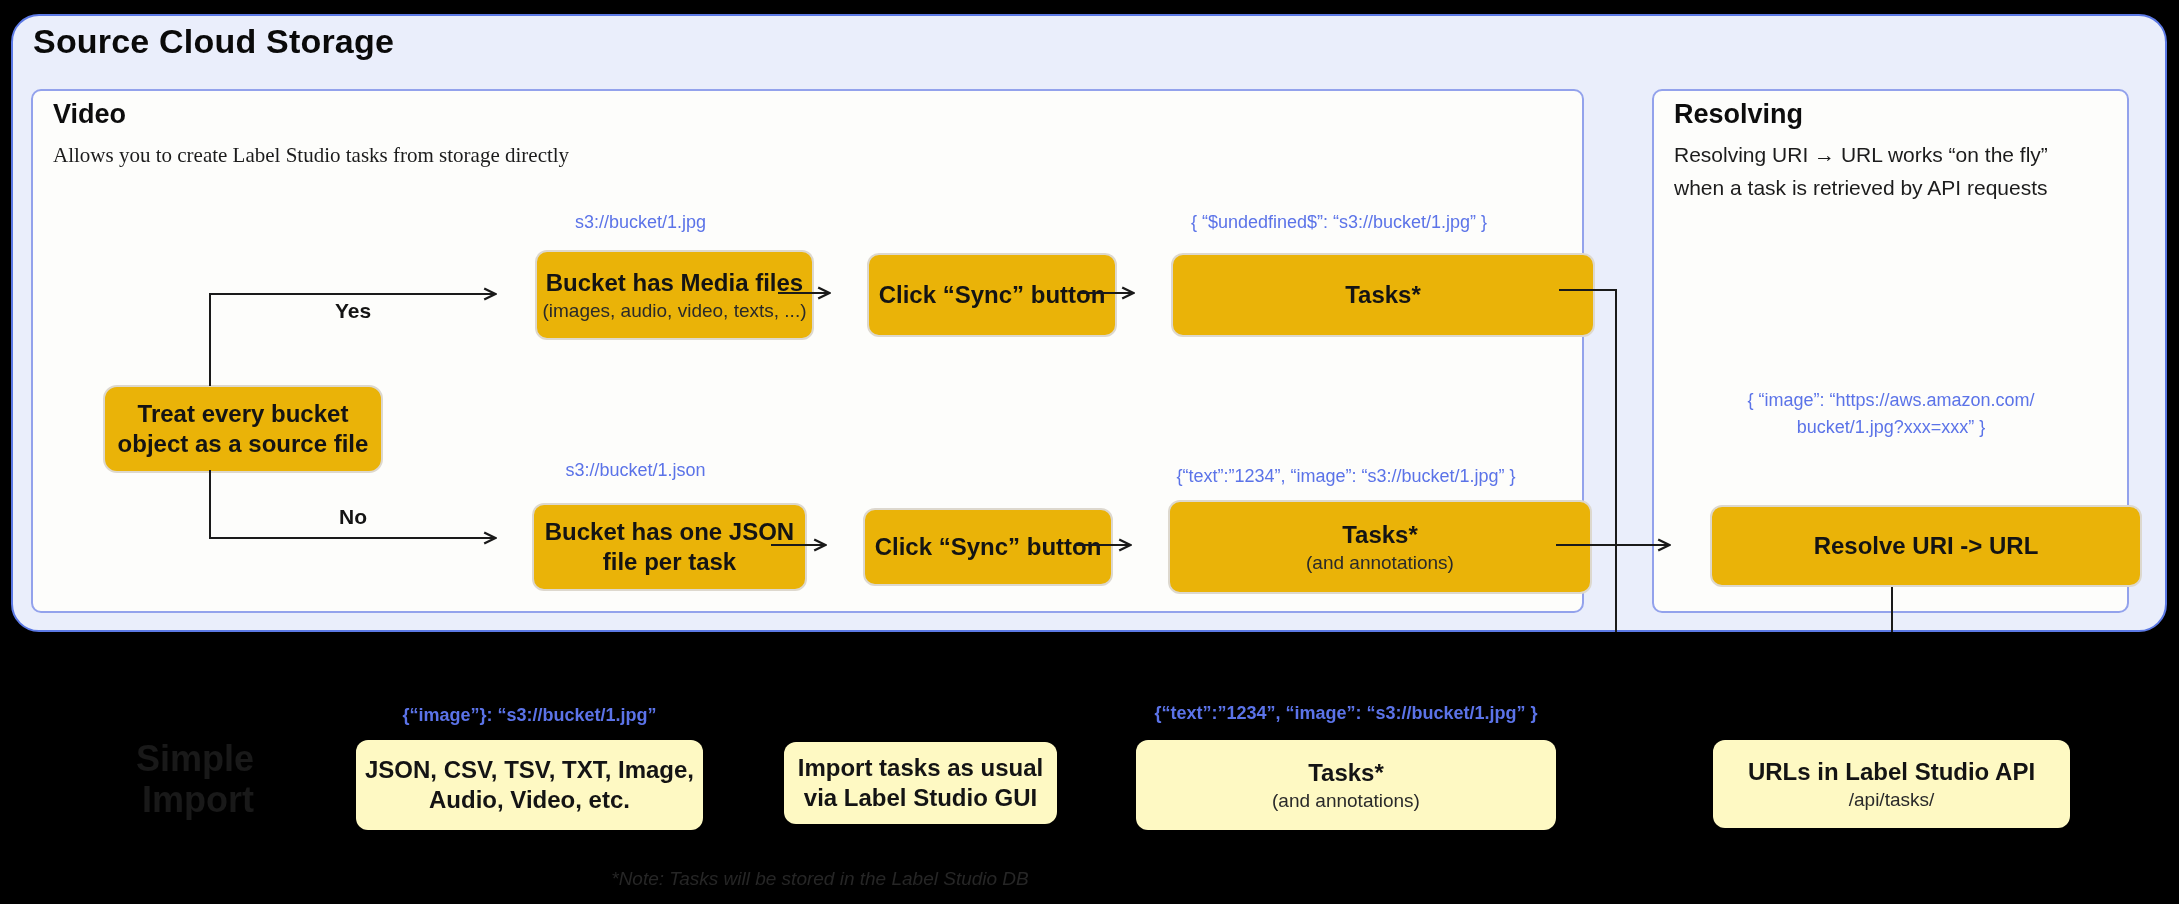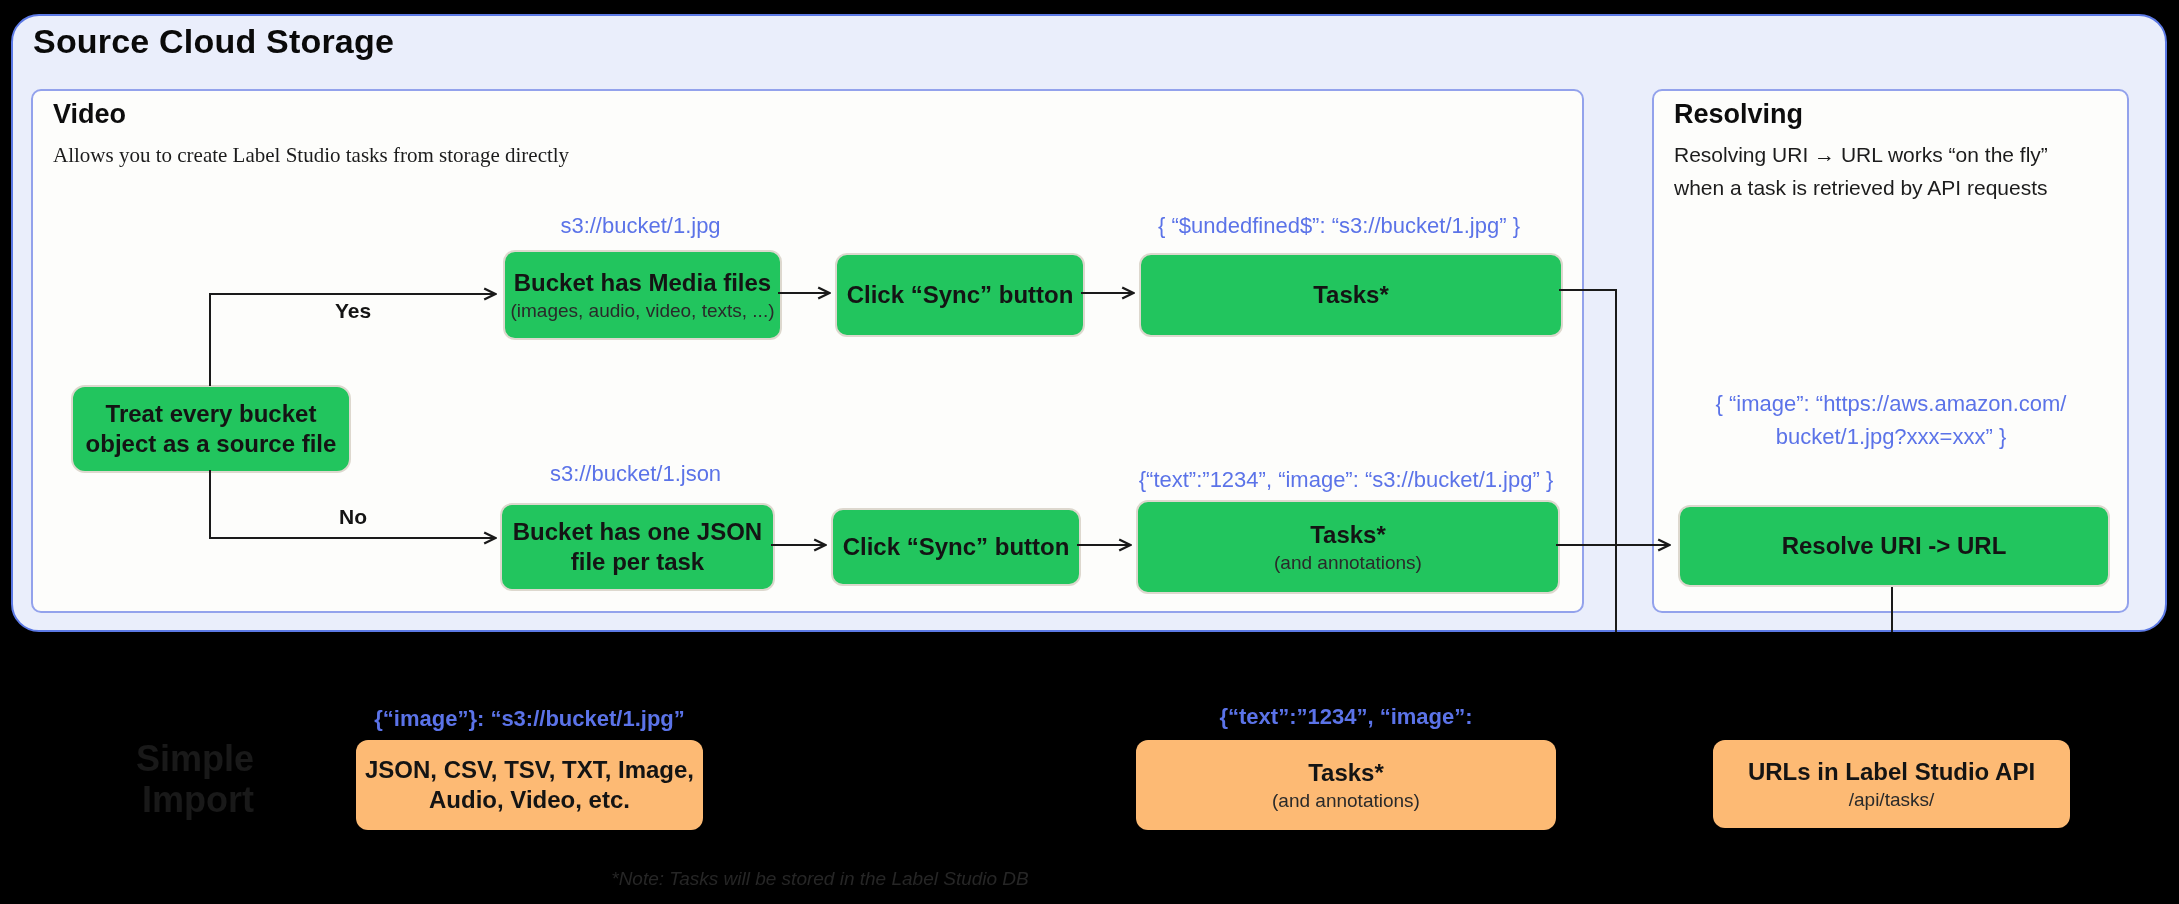--- a/index.html
+++ b/index.html
@@ -18,33 +18,34 @@
   
   .panel{
     background:#fdfdfb;border:2px solid #93a2ec;border-radius:10px;
   }
   .sync-panel{left:18px;top:73px;width:1549px;height:520px;}
   .resolving-panel{left:1639px;top:73px;width:473px;height:520px;}
   .panel-title{font-size:27px;font-weight:700;color:#0d0d0d;}
   .panel-sub{font-size:21px;color:#1c1c1c;line-height:1.55;}
   
   .fbox{
-    background:#22c55e;border:2px solid #ddd8ce;border-radius:12px;
+    background:#eab308;border:2px solid #ddd8ce;border-radius:12px;
     display:flex;flex-direction:column;align-items:center;justify-content:center;
     text-align:center;
+    margin-left:32px;
   }
   .fbox-main{font-size:24px;font-weight:700;color:#141414;line-height:1.25;}
   .fbox-sub{font-size:19px;color:#2a2a2a;margin-top:2px;}
   
   .bbox{
-    background:#fdba74;border-radius:12px;
+    background:#fef9c3;border-radius:12px;
     display:flex;flex-direction:column;align-items:center;justify-content:center;
     text-align:center;
   }
-  .blue{color:#5b73e8;font-size:22px;text-align:center;line-height:1.5;}
+  .blue{color:#5b73e8;font-size:18px;text-align:center;line-height:1.5;}
   .blue-bold{font-weight:700;}
   .branch-label{font-size:21px;font-weight:700;color:#141414;text-align:center;}
   .heading-dark{font-size:36px;font-weight:700;color:#191919;line-height:1.15;}
   .note{font-size:19px;font-style:italic;color:#262626;text-align:center;}
   svg.wires{left:0;top:0;pointer-events:none;}
 </style>
 </head>
 <body>
 
 <div class="stage">
@@ -106,20 +107,24 @@
 
   <div class="abs heading-dark pre" style="left:136px;top:738px;text-align:right;">Simple
 Import</div>
 
   <div class="abs blue blue-bold" style="left:346px;top:702px;width:367px;">{“image”}: “s3://bucket/1.jpg”</div>
   <div class="abs bbox" style="left:356px;top:740px;width:347px;height:90px;">
     <div class="fbox-main pre">JSON, CSV, TSV, TXT, Image,
 Audio, Video, etc.</div>
   </div>
 
+  <div class="abs bbox" style="left:784px;top:742px;width:273px;height:82px;">
+    <div class="fbox-main pre">Import tasks as usual
+via Label Studio GUI</div>
+  </div>
 
   <div class="abs blue blue-bold" style="left:1126px;top:700px;width:440px;">{“text”:”1234”,  “image”: “s3://bucket/1.jpg” }</div>
   <div class="abs bbox" style="left:1136px;top:740px;width:420px;height:90px;">
     <div class="fbox-main">Tasks*</div>
     <div class="fbox-sub">(and annotations)</div>
   </div>
 
   <div class="abs bbox" style="left:1713px;top:740px;width:357px;height:88px;">
     <div class="fbox-main">URLs in Label Studio API</div>
     <div class="fbox-sub">/api/tasks/</div>

